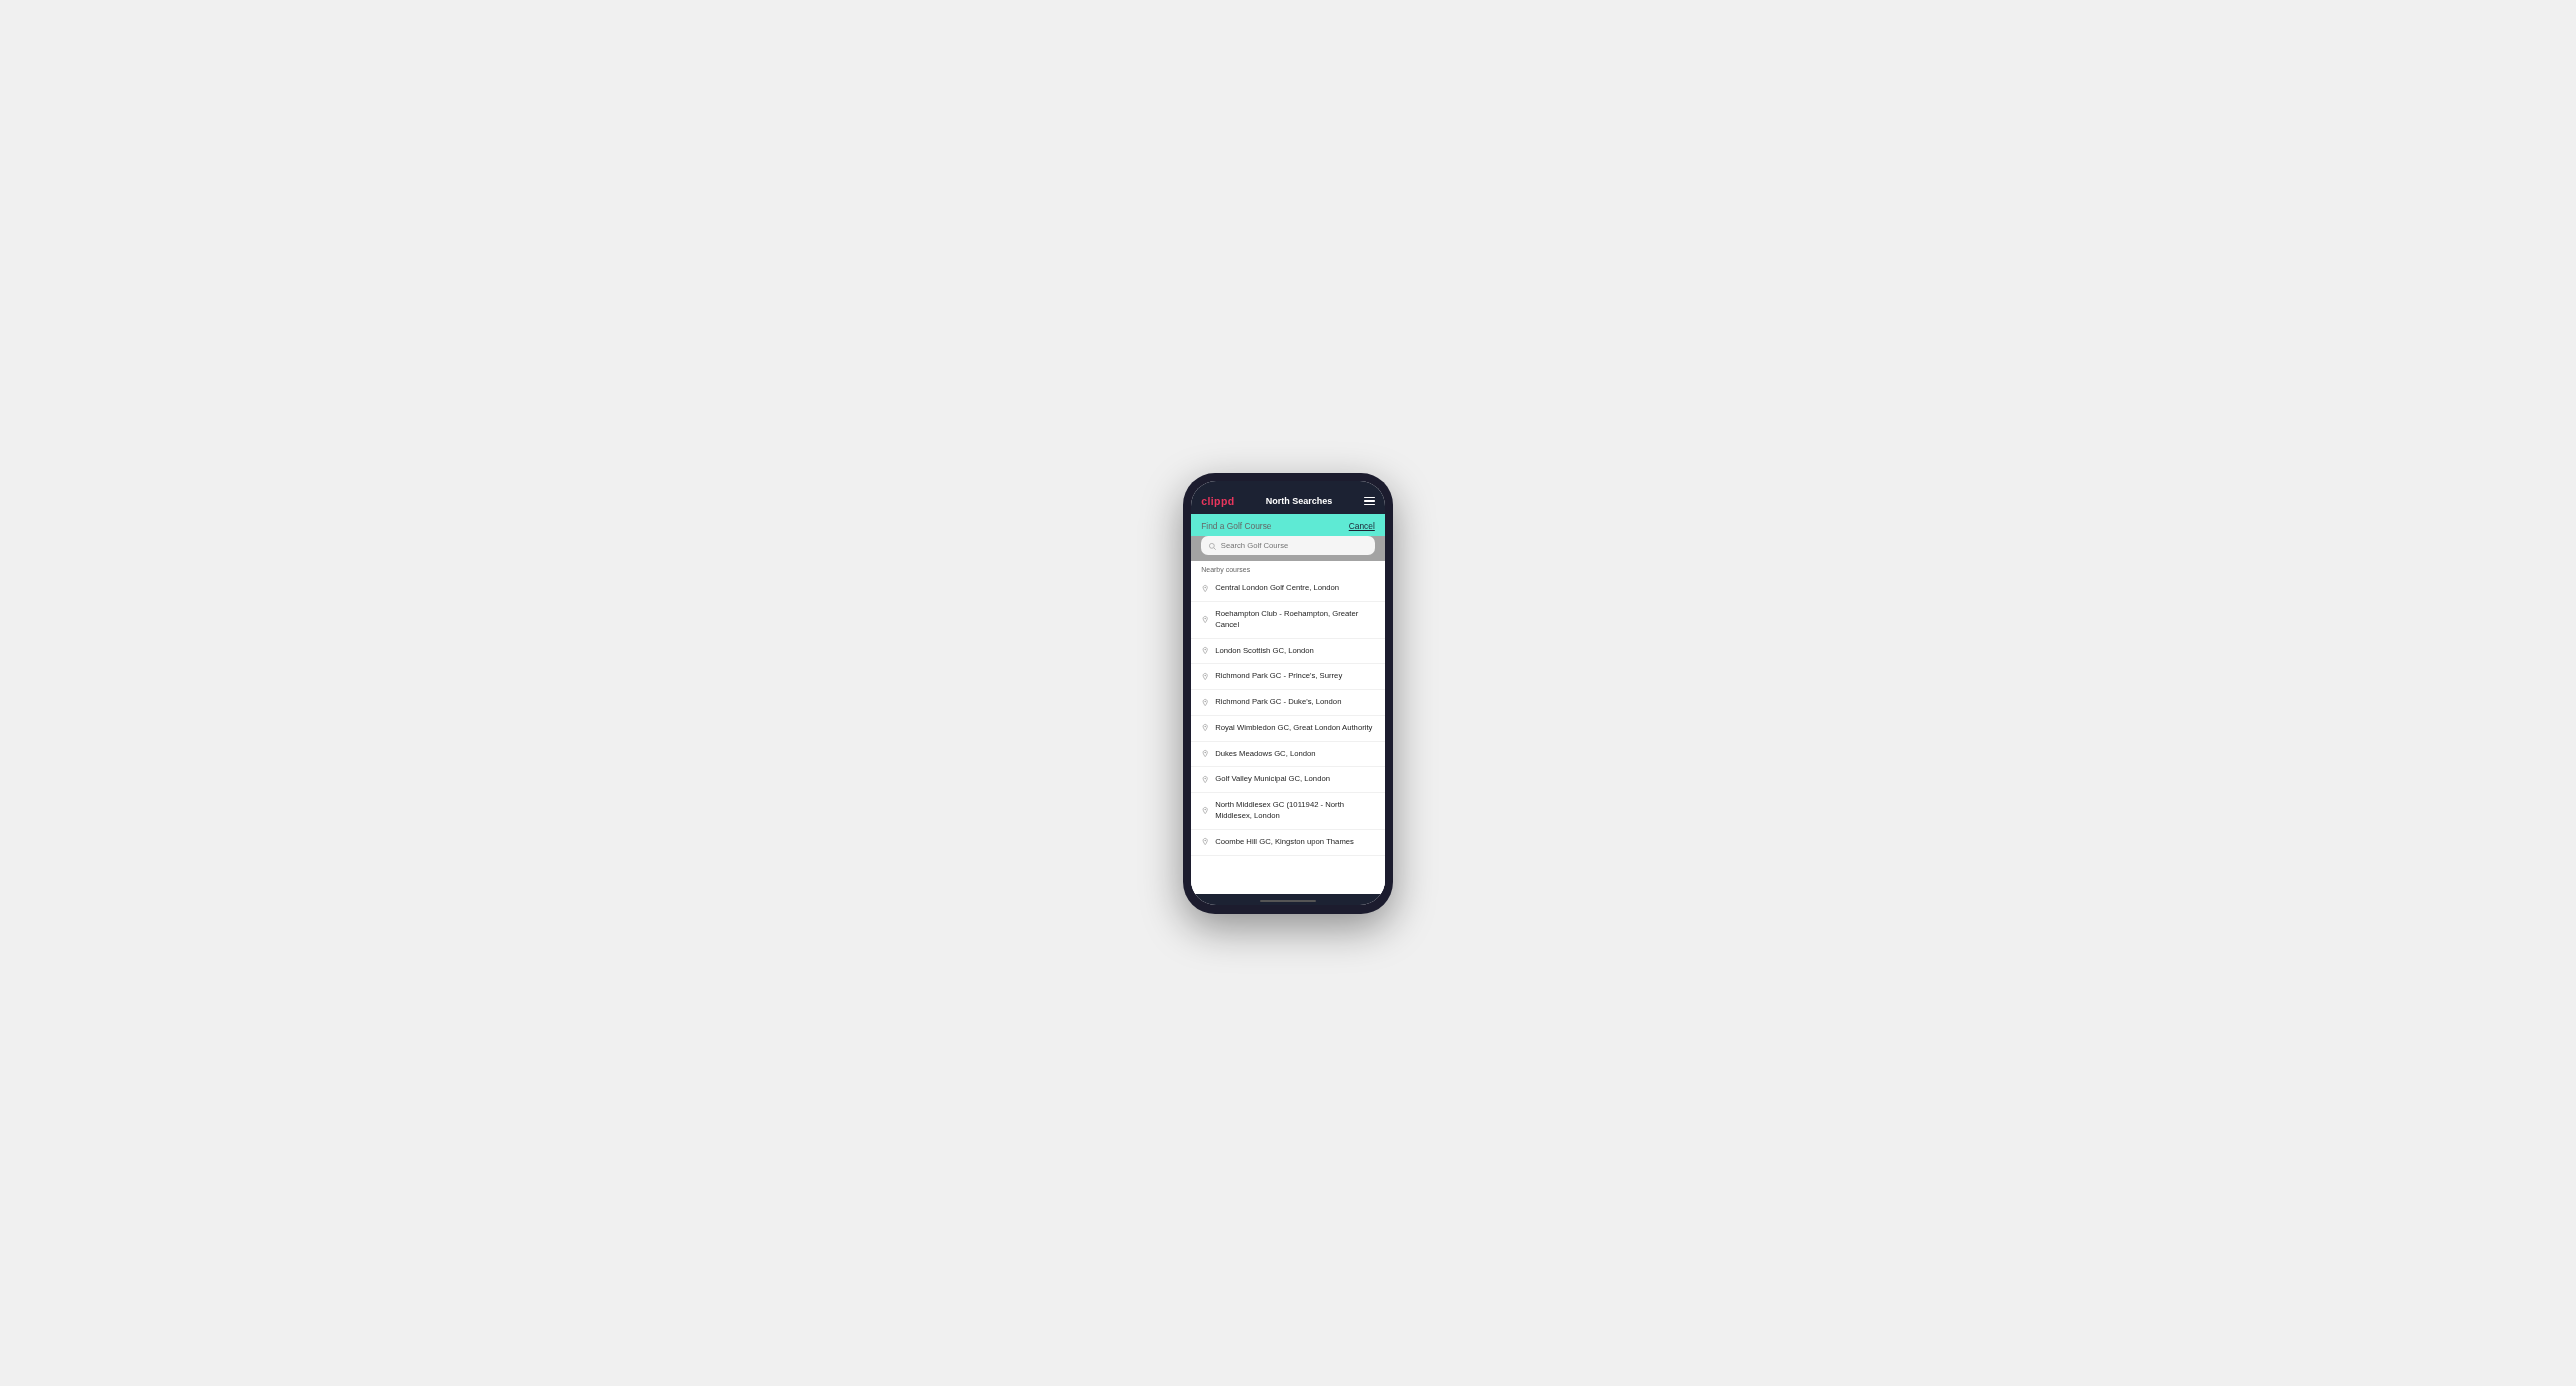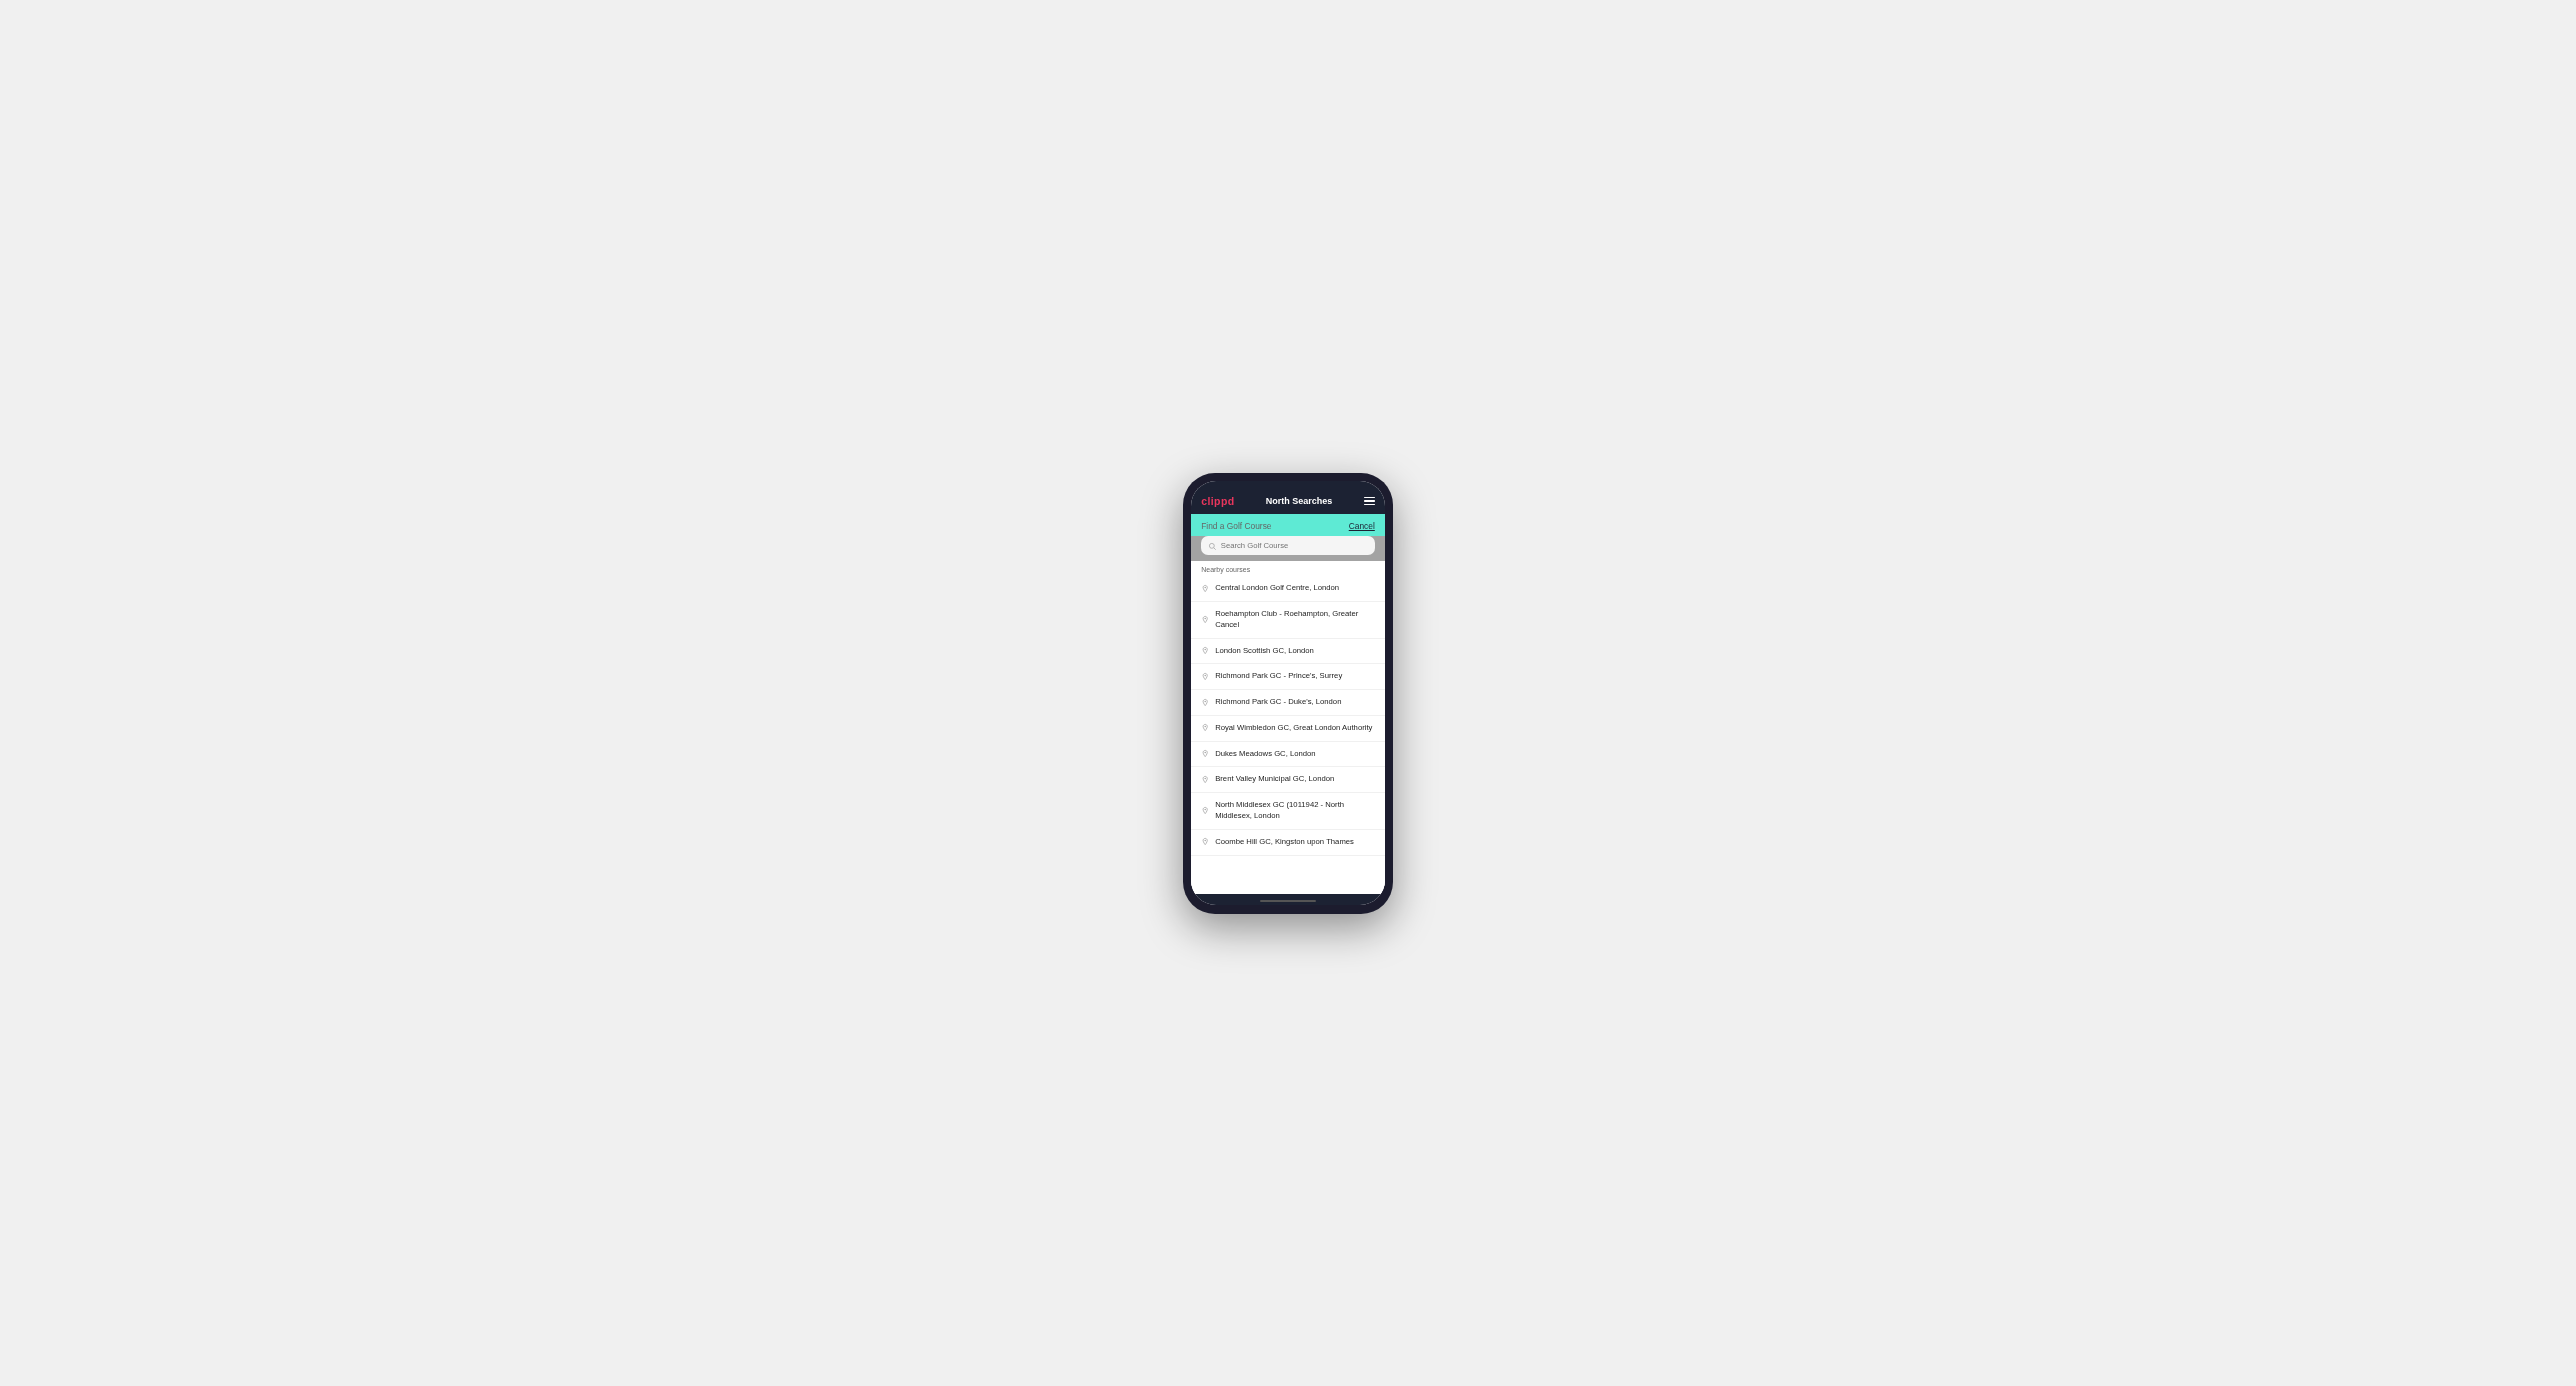--- a/index.html
+++ b/index.html
@@ -277,21 +277,21 @@
               <path d="M12 2C8.686 2 6 4.686 6 8c0 4.418 6 12 6 12s6-7.582 6-12c0-3.314-2.686-6-6-6z"></path>
               <circle cx="12" cy="8" r="2" fill="#999" stroke="none"></circle>
             </svg>
             <span class="course-name">Dukes Meadows GC, London</span>
           </div>
           <div class="course-item">
             <svg class="pin-icon" viewBox="0 0 24 24" fill="none" stroke="#999" stroke-width="2">
               <path d="M12 2C8.686 2 6 4.686 6 8c0 4.418 6 12 6 12s6-7.582 6-12c0-3.314-2.686-6-6-6z"></path>
               <circle cx="12" cy="8" r="2" fill="#999" stroke="none"></circle>
             </svg>
-            <span class="course-name">Brent Valley Municipal GC, London</span>
+            <span class="course-name">Golf Valley Municipal GC, London</span>
           </div>
           <div class="course-item">
             <svg class="pin-icon" viewBox="0 0 24 24" fill="none" stroke="#999" stroke-width="2">
               <path d="M12 2C8.686 2 6 4.686 6 8c0 4.418 6 12 6 12s6-7.582 6-12c0-3.314-2.686-6-6-6z"></path>
               <circle cx="12" cy="8" r="2" fill="#999" stroke="none"></circle>
             </svg>
             <span class="course-name">North Middlesex GC (1011942 - North Middlesex, London</span>
           </div>
           <div class="course-item">
             <svg class="pin-icon" viewBox="0 0 24 24" fill="none" stroke="#999" stroke-width="2">

